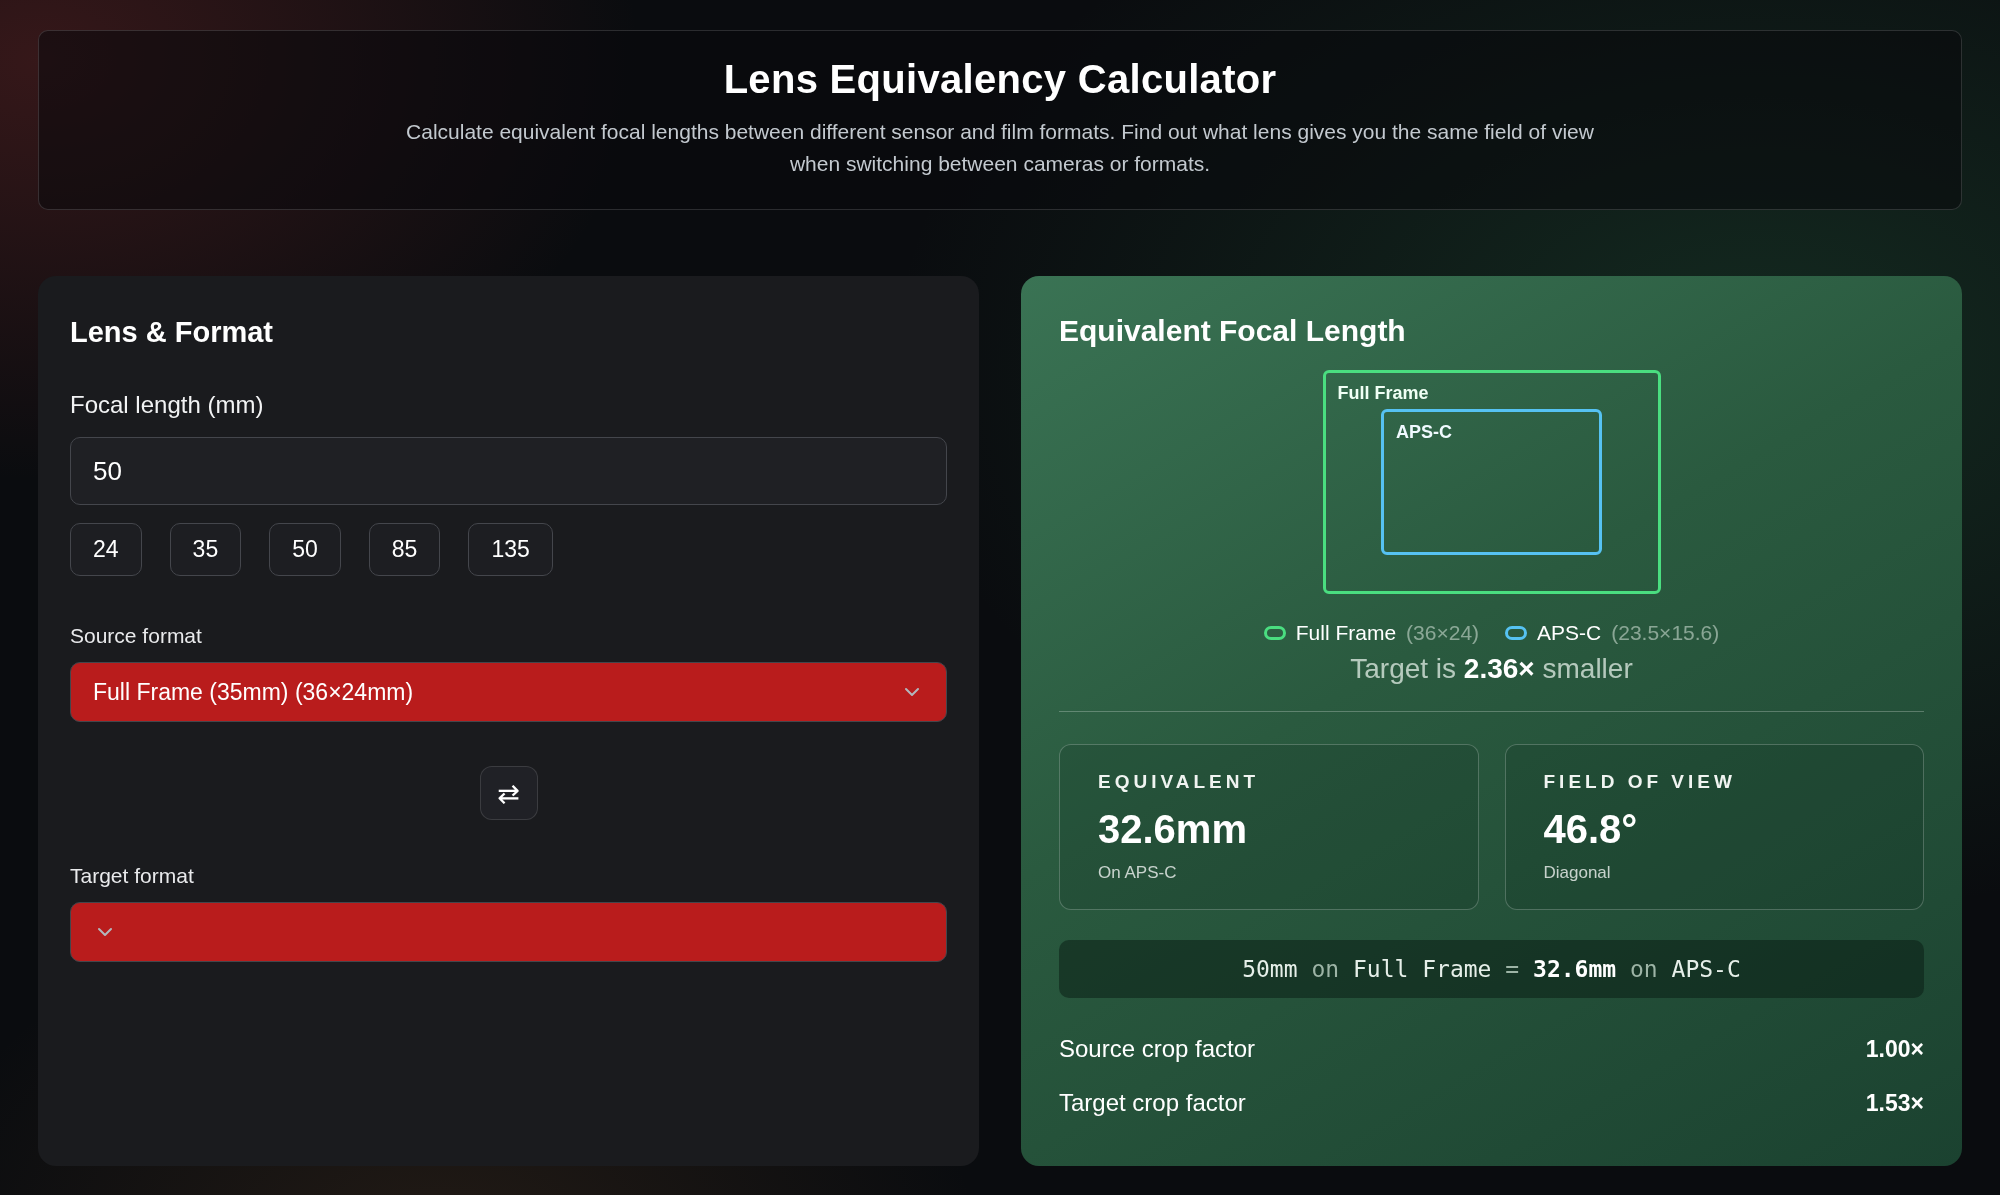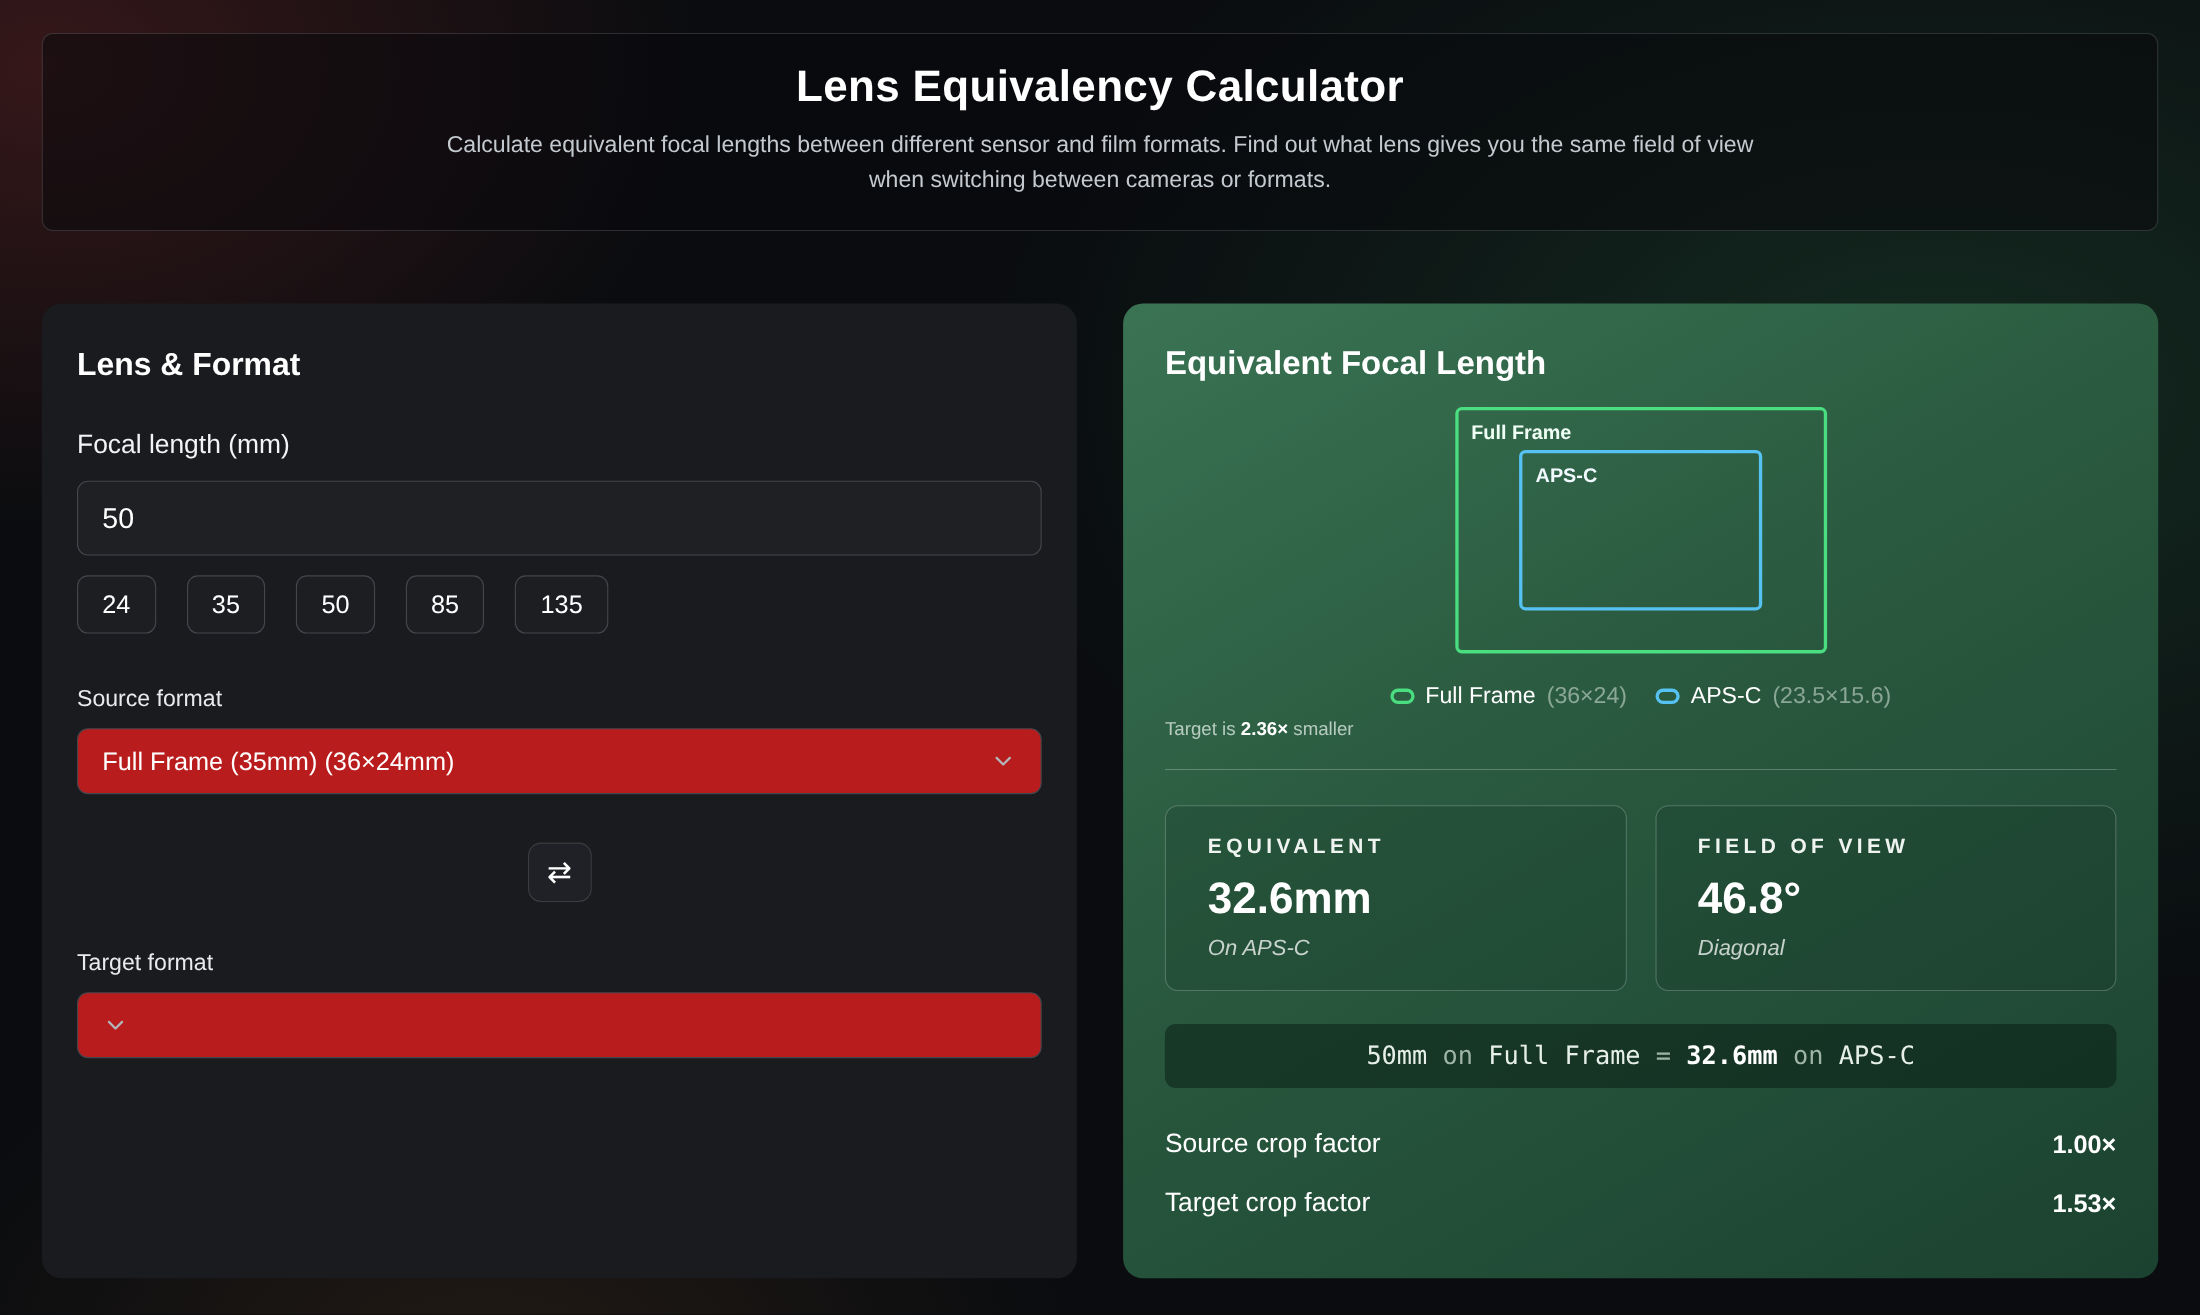--- a/index.html
+++ b/index.html
@@ -77,33 +77,33 @@
   .inner-rect { width:221px; height:146px; border:3px solid #56c2f2; border-radius:6px; position:relative; }
   .inner-rect .rect-label { position:absolute; bottom:9px; right:12px; font-size:18px; font-weight:700; color:#f0faff; }
 
   .legend { display:flex; justify-content:center; align-items:center; gap:26px; margin-top:27px; font-size:21px; }
   .legend-item { display:flex; align-items:center; gap:10px; }
   .swatch { width:22px; height:14px; border-radius:7px; border:3px solid; display:inline-block; }
   .swatch.green { border-color:#4ade80; }
   .swatch.blue  { border-color:#56c2f2; }
   .legend .dims { color:rgba(235,245,238,0.5); }
 
-  .size-note { margin-top:8px; font-size:17px; color:rgba(235,245,238,0.72); }
+  .size-note { text-align:center; margin-top:8px; font-size:28px; color:rgba(235,245,238,0.72); }
   .size-note strong { color:#ffffff; font-weight:700; }
 
   .divider { border:none; border-top:1px solid rgba(255,255,255,0.25); margin:26px 0; }
 
   .stats { display:grid; grid-template-columns:1fr 1fr; gap:26px; margin-top:32px; }
   .stat-card {
     border:1px solid rgba(255,255,255,0.22); border-radius:12px;
     background:rgba(10,30,20,0.14); padding:26px 38px;
   }
   .stat-label { font-size:19px; font-weight:700; letter-spacing:4px; color:#f0f4f1; }
   .stat-value { font-size:40px; font-weight:700; margin-top:12px; line-height:1.2; }
-  .stat-sub   { font-size:20px; color:rgba(255,255,255,0.75); margin-top:10px;font-style:italic; }
+  .stat-sub   { font-size:17px; color:rgba(255,255,255,0.75); margin-top:10px; }
 
   .summary {
     margin-top:30px; background:rgba(8,26,17,0.5); border-radius:10px;
     padding:15px 20px; text-align:center;
     font-family:"DejaVu Sans Mono","Liberation Mono",monospace;
     font-size:23px; color:#e6efe9; line-height:28px;
   }
   .summary .dim  { color:#9db4a6; }
   .summary .bold { font-weight:700; color:#ffffff; }
 

